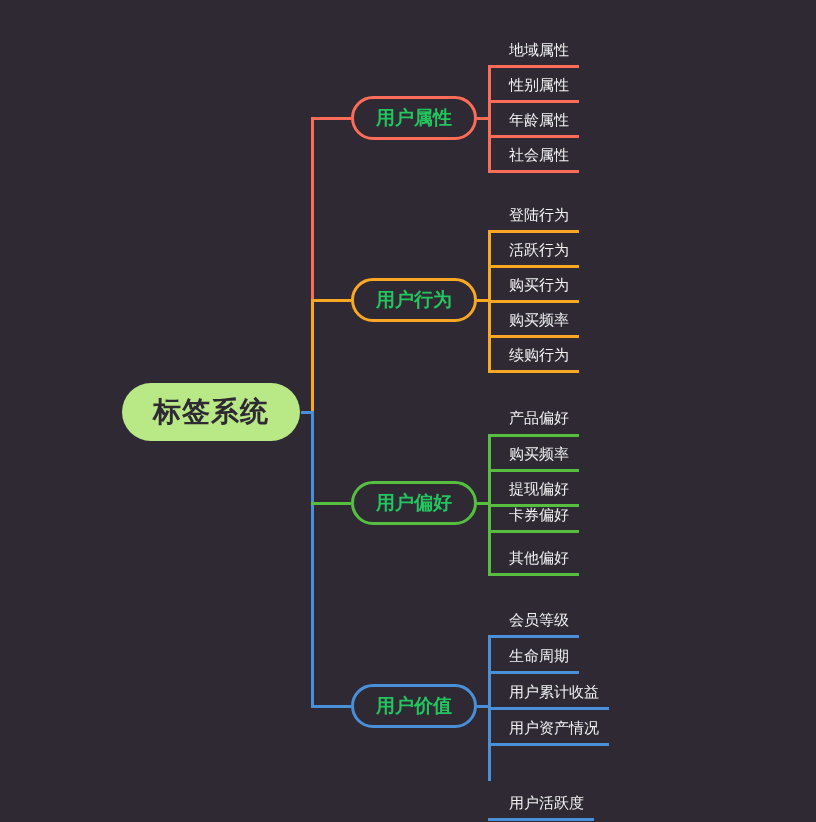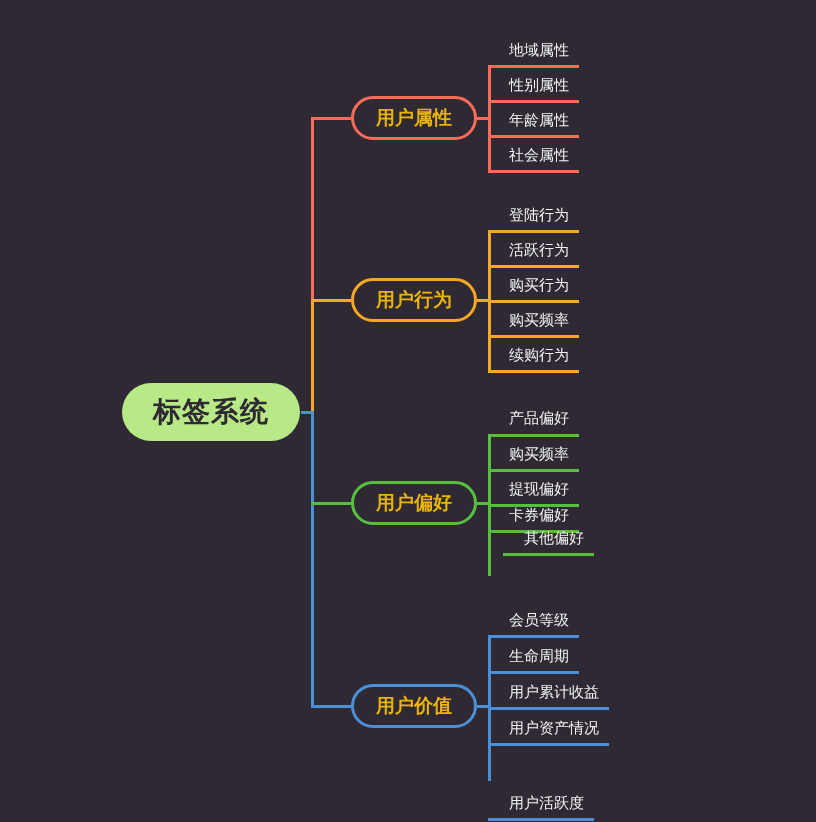--- a/index.html
+++ b/index.html
@@ -29,21 +29,21 @@
     letter-spacing: 1px;
     box-sizing: border-box;
   }
   .branch-node {
     position: absolute;
     left: 351px;
     width: 126px; height: 44px;
     border-radius: 22px;
     border: 3px solid;
     background: #2e2933;
-    color: #eab308;
+    color: #22c55e;
     font-size: 19px;
     font-weight: bold;
     display: flex; align-items: center; justify-content: center;
     box-sizing: border-box;
   }
   .child-node {
     position: absolute;
     left: 488px;
     padding: 0 10px 5px 21px;
     border-bottom: 3px solid;
@@ -94,21 +94,21 @@
   <div class="child-node" style="top:204px; border-color:#f9a824;">登陆行为</div>
   <div class="child-node" style="top:239px; border-color:#f9a824;">活跃行为</div>
   <div class="child-node" style="top:274px; border-color:#f9a824;">购买行为</div>
   <div class="child-node" style="top:309px; border-color:#f9a824;">购买频率</div>
   <div class="child-node" style="top:344px; border-color:#f9a824;">续购行为</div>
 
   <div class="child-node" style="top:408px; border-color:#56bf40;font-family:Liberation Serif, serif;">产品偏好</div>
   <div class="child-node" style="top:443px; border-color:#56bf40;">购买频率</div>
   <div class="child-node" style="top:478px; border-color:#56bf40;">提现偏好</div>
   <div class="child-node" style="top:504px; border-color:#56bf40;">卡券偏好</div>
-  <div class="child-node" style="top:527px; border-color:#56bf40;margin-left:15px;">其他偏好</div>
+  <div class="child-node" style="top:547px; border-color:#56bf40;">其他偏好</div>
 
   <div class="child-node" style="top:609px; border-color:#4a90d8;">会员等级</div>
   <div class="child-node" style="top:645px; border-color:#4a90d8;">生命周期</div>
   <div class="child-node" style="top:681px; border-color:#4a90d8;">用户累计收益</div>
   <div class="child-node" style="top:717px; border-color:#4a90d8;">用户资产情况</div>
   <div class="child-node" style="top:752px; border-color:#4a90d8;margin-top:40px;">用户活跃度</div>
 
 </div>
 
 </body></html>

